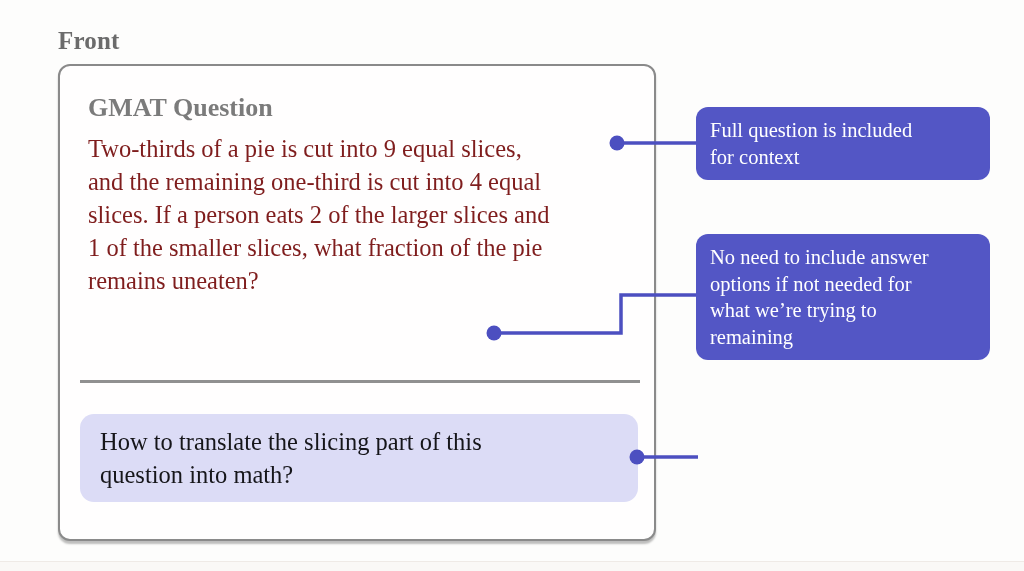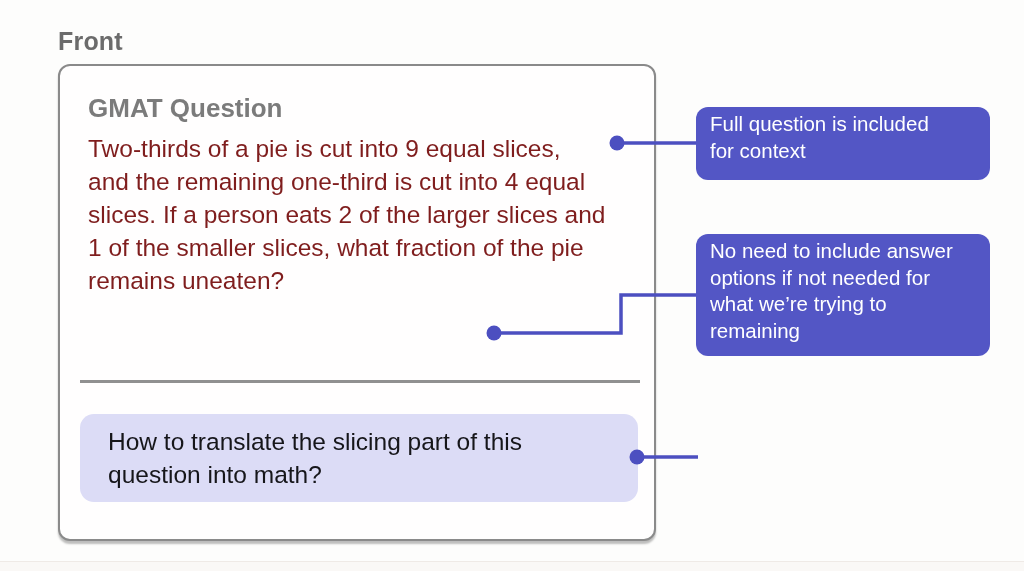--- a/index.html
+++ b/index.html
@@ -7,20 +7,21 @@
     padding: 0;
     background: #fdfdfc;
     font-family: "Liberation Sans", sans-serif;
   }
   .stage {
     position: relative;
     width: 1024px;
     height: 571px;
     overflow: hidden;
     background: #fdfdfc;
+    font-family: Liberation Serif, serif;
   }
   .front-label {
     position: absolute;
     left: 58px;
     top: 27px;
     font-size: 25px;
     font-weight: 700;
     color: #6b6b6b;
     letter-spacing: 0.2px;
   }
@@ -68,42 +69,42 @@
     top: 348px;
     width: 558px;
     height: 88px;
     box-sizing: border-box;
     background: #dcdcf6;
     border-radius: 14px;
     display: flex;
     align-items: center;
   }
   .prompt-text {
-    padding-left: 28px;
+    padding-left: 20px;
     font-size: 24.5px;
     line-height: 33px;
     color: #16161a;
     white-space: pre-line;
   }
   .connectors {
     position: absolute;
     left: 0;
     top: 0;
     width: 1024px;
     height: 571px;
     pointer-events: none;
   }
   .callout {
     position: absolute;
     left: 696px;
     width: 294px;
     box-sizing: border-box;
     background: #5356c5;
     border-radius: 12px;
-    padding: 4px 14px;
+    padding: 10px 14px;
     color: #ffffff;
     font-size: 20.5px;
     line-height: 26.5px;
     white-space: pre-line;
   }
   .callout-1 { top: 107px; min-height: 73px; }
   .callout-2 { top: 234px; min-height: 122px; }
   .callout-3 { top: 397px; min-height: 126px; }
   .bottom-strip {
     position: absolute;

